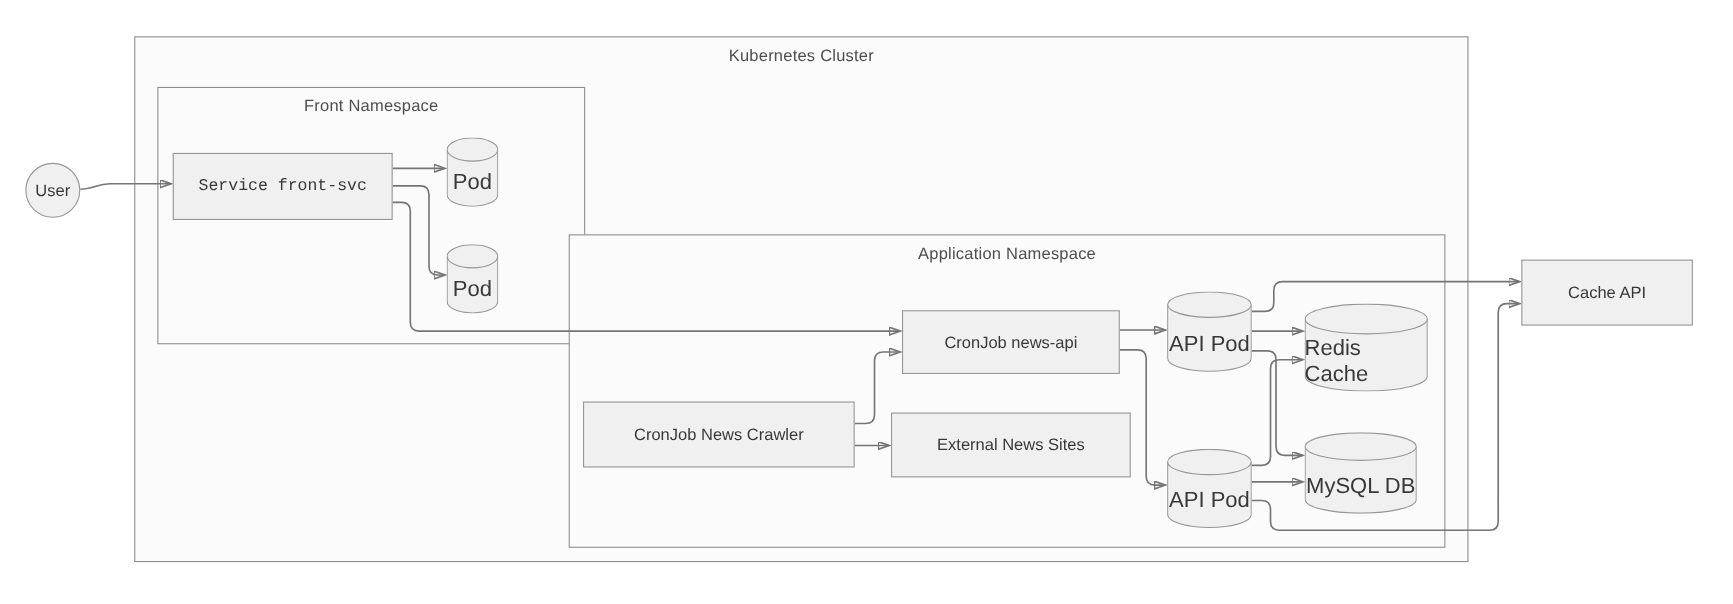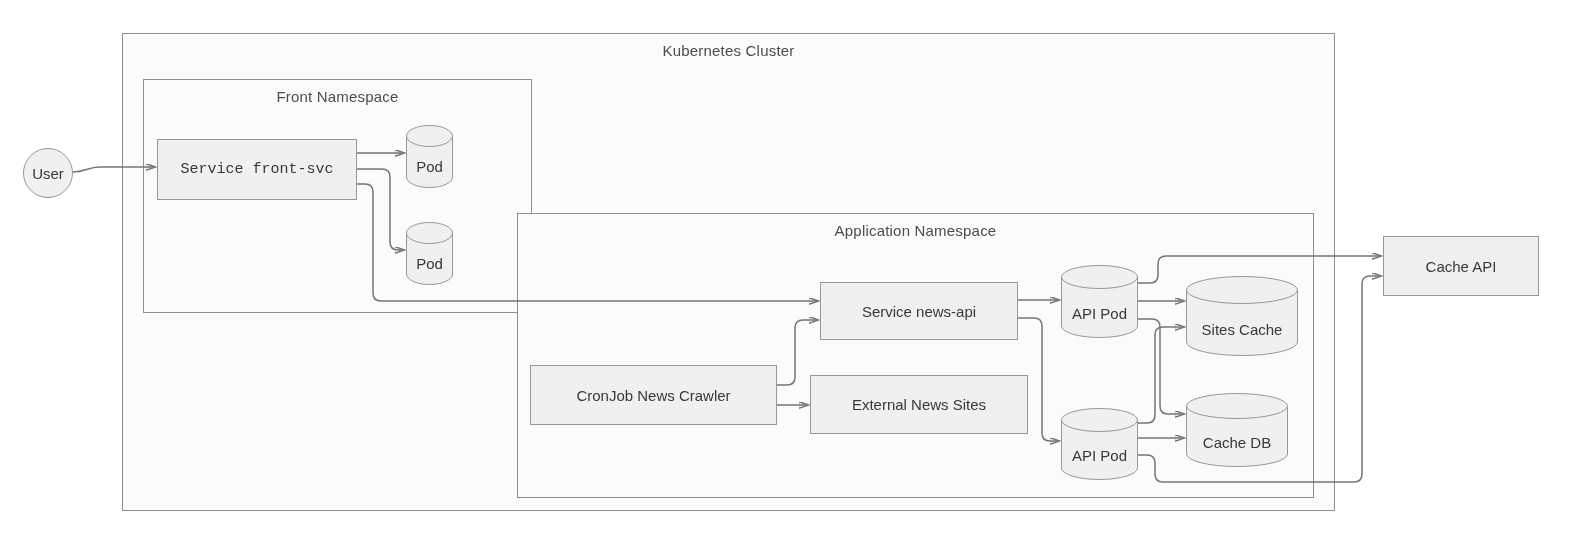--- a/index.html
+++ b/index.html
@@ -50,21 +50,21 @@
     position: absolute;
     z-index: 3;
   }
   .cyl svg { position: absolute; left: 0; top: 0; display: block; }
   .cyl-label {
     position: absolute;
     left: 0; right: 0; bottom: 2px;
     display: flex;
     align-items: center;
     justify-content: center;
-    font-size: 15px;
+    font-size: 20px;
     color: #383838;
   }
 </style>
 </head>
 <body>
 
 <div class="canvas">
 
   <div class="container-box" style="left:122px; top:33px; width:1213px; height:478px;">
     <span class="container-title">Kubernetes Cluster</span>
@@ -118,21 +118,21 @@
 
   <div class="cyl" style="left:406px; top:222px; width:47px; height:63px;">
     <svg width="47" height="63">
       <path d="M0.5,11 V52 A23,10.5 0 0 0 46.5,52 V11" fill="#f0f0f0" stroke="#979797"></path>
       <ellipse cx="23.5" cy="11" rx="23" ry="10.5" fill="#f0f0f0" stroke="#979797"></ellipse>
     </svg>
     <span class="cyl-label" style="top:22px;">Pod</span>
   </div>
 
   <div class="node" style="left:820px; top:282px; width:198px; height:58px;">
-    <span>Service news-api</span>
+    <span>CronJob news-api</span>
   </div>
 
   <div class="node" style="left:530px; top:365px; width:247px; height:60px;">
     <span>CronJob News Crawler</span>
   </div>
 
   <div class="node" style="left:810px; top:375px; width:218px; height:59px;">
     <span>External News Sites</span>
   </div>
 
@@ -150,28 +150,28 @@
       <ellipse cx="38.5" cy="12" rx="38" ry="11.5" fill="#f0f0f0" stroke="#979797"></ellipse>
     </svg>
     <span class="cyl-label" style="top:24px;">API Pod</span>
   </div>
 
   <div class="cyl" style="left:1186px; top:276px; width:112px; height:80px;">
     <svg width="112" height="80">
       <path d="M0.5,14 V66 A55.5,13.5 0 0 0 111.5,66 V14" fill="#f0f0f0" stroke="#979797"></path>
       <ellipse cx="56" cy="14" rx="55.5" ry="13.5" fill="#f0f0f0" stroke="#979797"></ellipse>
     </svg>
-    <span class="cyl-label" style="top:28px;">Sites Cache</span>
+    <span class="cyl-label" style="top:28px;">Redis Cache</span>
   </div>
 
   <div class="cyl" style="left:1186px; top:393px; width:102px; height:74px;">
     <svg width="102" height="74">
       <path d="M0.5,13 V61 A50.5,12.5 0 0 0 101.5,61 V13" fill="#f0f0f0" stroke="#979797"></path>
       <ellipse cx="51" cy="13" rx="50.5" ry="12.5" fill="#f0f0f0" stroke="#979797"></ellipse>
     </svg>
-    <span class="cyl-label" style="top:26px;">Cache DB</span>
+    <span class="cyl-label" style="top:26px;">MySQL DB</span>
   </div>
 
   <div class="node" style="left:1383px; top:236px; width:156px; height:60px;">
     <span>Cache API</span>
   </div>
 
 </div>
 
 </body></html>

